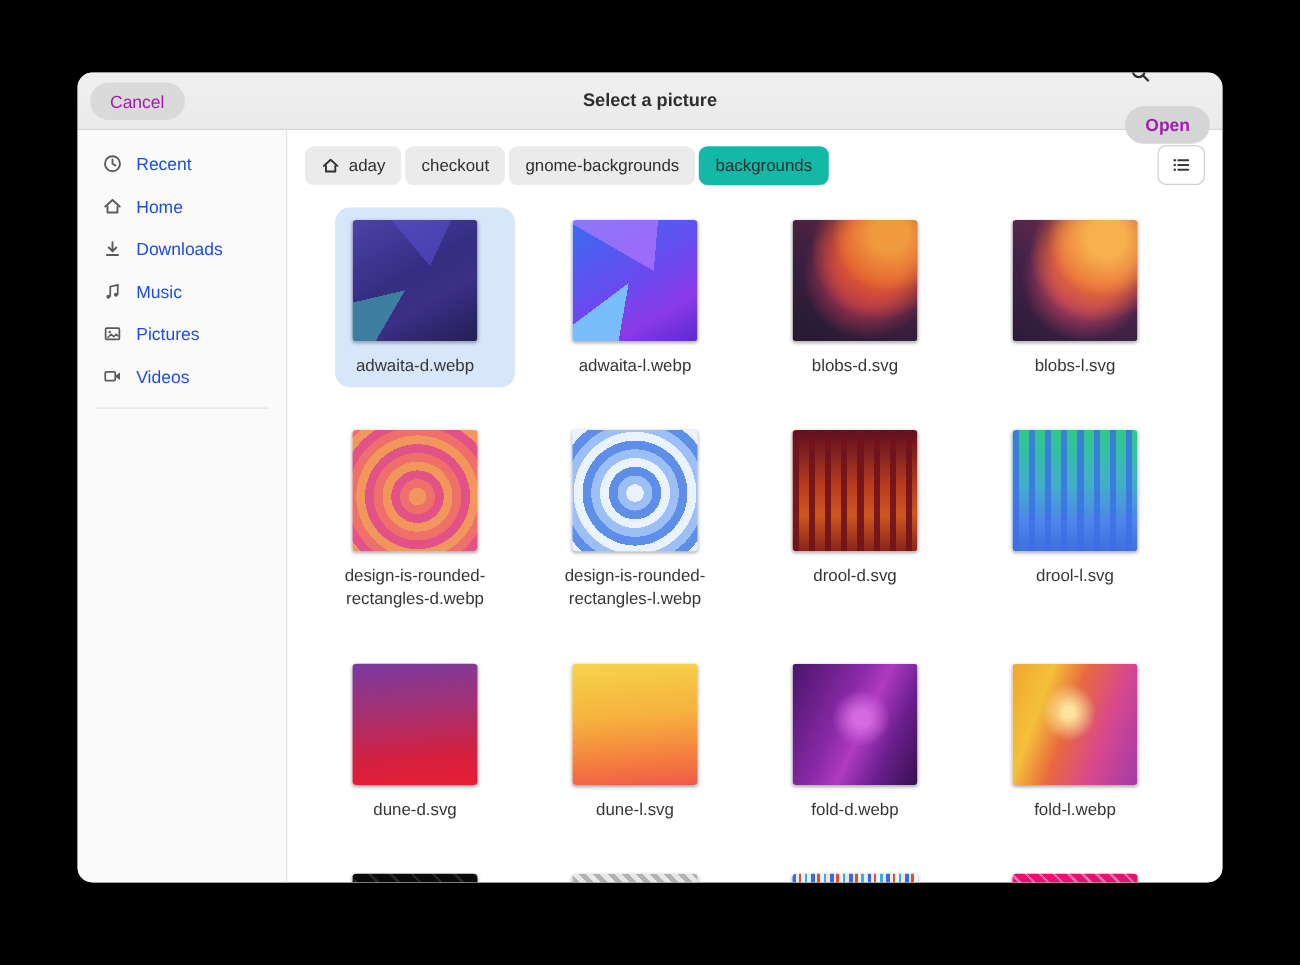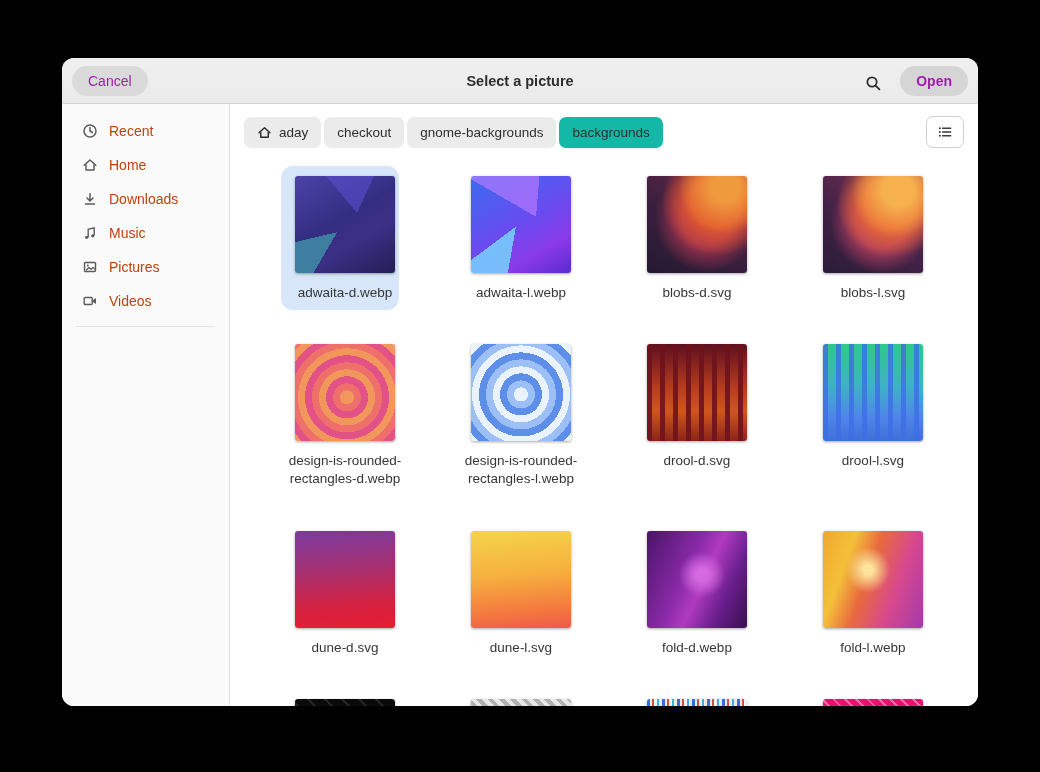--- a/index.html
+++ b/index.html
@@ -20,32 +20,32 @@
   .hb-title {
     position:absolute; left:0; right:0; text-align:center;
     font-weight:700; font-size:14.5px; color:#2e2e2e; pointer-events:none;
   }
   .btn {
     border:none; border-radius:15px; background:#dadada;
     font-family:inherit; font-size:14px; color:#a21caf;
     padding:7px 16px; cursor:pointer; position:relative; z-index:1;
   }
   .btn.open { font-weight:700; background:#d5d5d5; }
-  .hb-right { margin-left:auto; display:flex; align-items:flex-end; gap:14px; z-index:1; }
+  .hb-right { margin-left:auto; display:flex; align-items:flex-start; gap:14px; z-index:1;flex-direction:column; }
   .icon-btn { background:transparent; border:none; padding:4px; cursor:pointer; display:flex; }
   
   .body { flex:1; display:flex; min-height:0; }
   .sidebar {
     width:168px; flex:0 0 168px; background:#fafafa;
     border-right:1px solid #e0e0e0; padding:10px 6px;
   }
   .side-item {
     display:flex; align-items:center; gap:11px;
     padding:9px 14px; border-radius:7px; cursor:pointer;
-    font-size:14px; color:#c2410c;
+    font-size:14px; color:#1d4ed8;
   }
   .side-sep { height:1px; background:#e4e4e4; margin:8px 8px; }
   .side-icon { display:flex; width:16px; height:16px; }
   
   .main { flex:1; display:flex; flex-direction:column; min-width:0; background:#fff; }
   .pathbar {
     flex:0 0 56px; display:flex; align-items:center; gap:3px;
     padding:0 14px;
   }
   .crumb {
@@ -59,21 +59,21 @@
     border:1px solid #cfcfcf; background:#fff; cursor:pointer;
     display:flex; align-items:center; justify-content:center;
   }
   .scroll { flex:1; overflow:hidden; }
   .grid {
     display:grid; grid-template-columns:repeat(4,1fr);
     row-gap:24px; padding:6px 22px 0 22px;
   }
   .file-item {
     justify-self:center; display:flex; flex-direction:column; align-items:center;
-    padding:10px 4px 8px 14px; border-radius:12px; cursor:pointer; max-width:176px;
+    padding:10px 30px 8px 14px; border-radius:12px; cursor:pointer; max-width:176px;
   }
   .file-item.selected { background:#d7e6f9; }
   .thumb {
     width:100px; height:97px; border-radius:3px;
     box-shadow:0 1px 3px rgba(0,0,0,0.35);
   }
   .file-label {
     margin-top:11px; font-size:13.5px; color:#363636; text-align:center;
     max-width:148px; line-height:1.35; word-break:break-word;
   }

